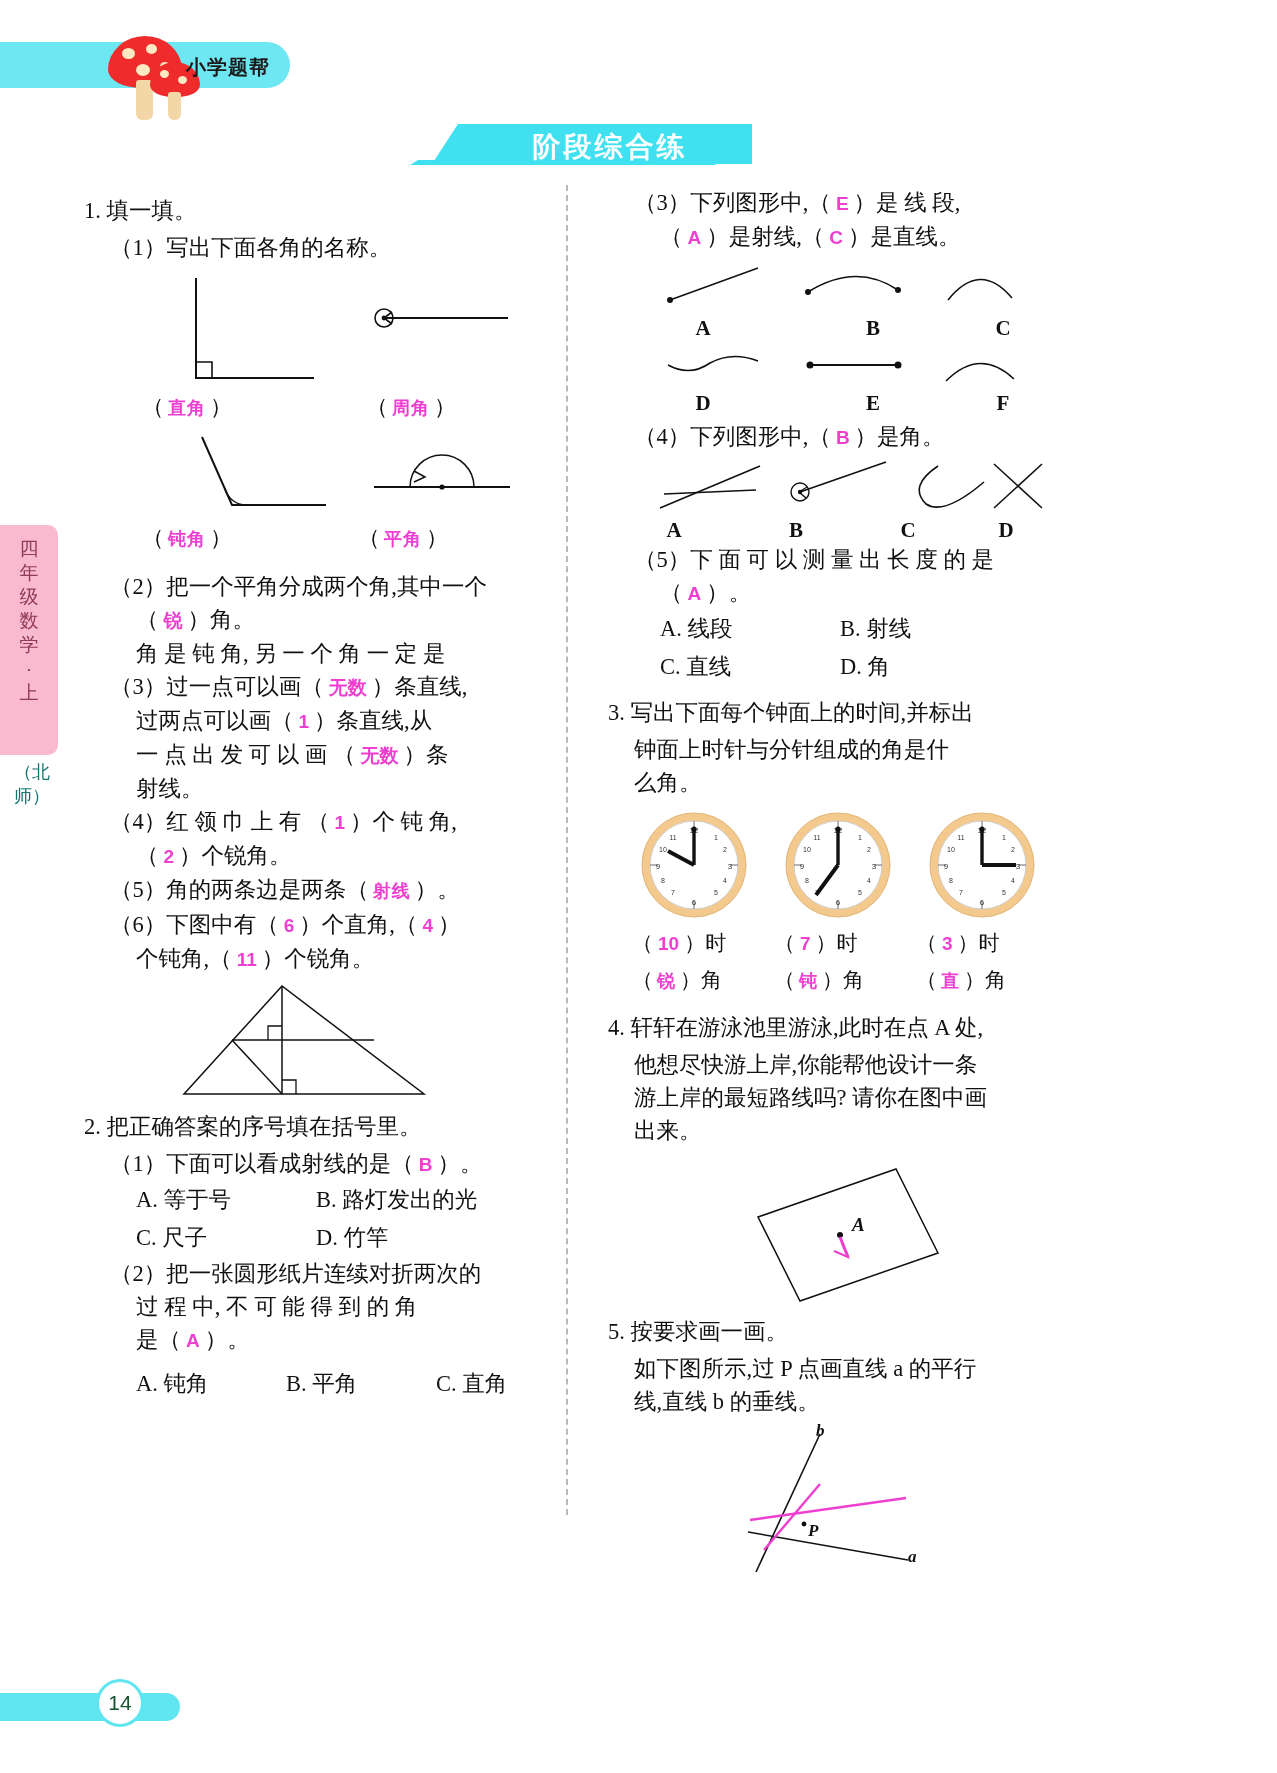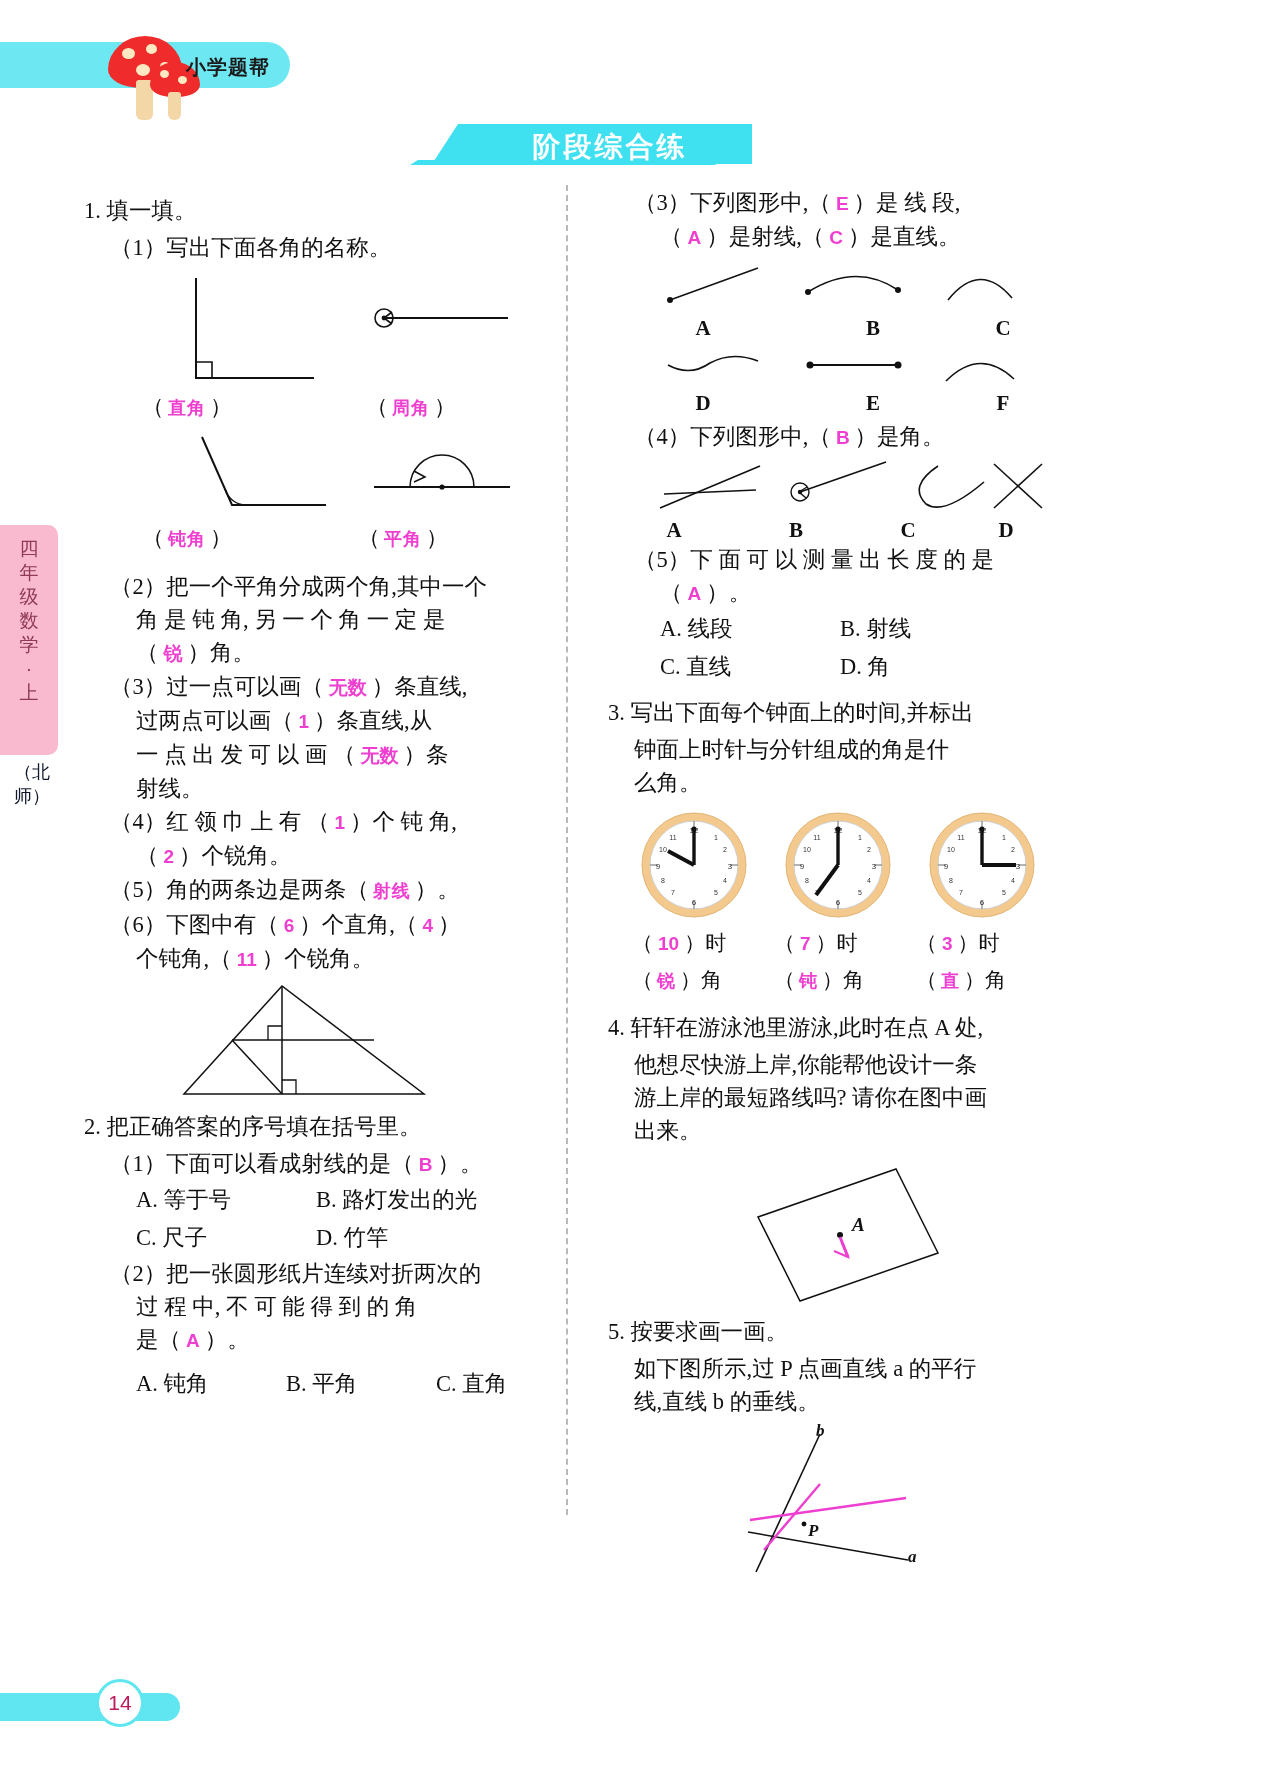--- a/index.html
+++ b/index.html
@@ -48,21 +48,21 @@
   
   .sidetab{
     position:absolute;left:0;top:525px;width:58px;height:230px;background:#f9b9cf;
     border-radius:0 10px 10px 0;
   }
   .sidetab .t1{
     position:absolute;left:14px;top:12px;width:30px;font-size:19px;line-height:24px;
     color:#8f3a57;text-align:center;font-family:"Liberation Sans","DejaVu Sans",sans-serif;
   }
   .sidetab2{position:absolute;left:14px;top:760px;width:34px;font-size:18px;line-height:24px;
-    color:#0f172a;text-align:center;font-family:"Liberation Sans","DejaVu Sans",sans-serif;}
+    color:#0f766e;text-align:center;font-family:"Liberation Sans","DejaVu Sans",sans-serif;}
 
   
   .divider{position:absolute;left:566px;top:185px;width:0;height:1330px;
     border-left:2px dashed #b9b9b9;}
   .colL{position:absolute;left:84px;top:186px;width:470px;}
   .colR{position:absolute;left:608px;top:186px;width:470px;}
 
   
   .q{font-size:22.5px;line-height:33px;}
   .q-num{font-size:22.5px;line-height:41px;margin-top:4px;}
@@ -78,21 +78,21 @@
 
   
   svg{display:block;overflow:visible;}
   .fig{margin:6px 0 0 0;}
   .blkline{stroke:#111;fill:none;}
 
   
   .pgbar{position:absolute;left:0;bottom:52px;width:180px;height:28px;background:#5fe6f0;
     border-radius:0 14px 14px 0;}
   .pgnum{position:absolute;left:96px;bottom:46px;width:42px;height:42px;border-radius:50%;
-    background:#ffffff;border:3px solid #5fe6f0;color:#be185d;font-size:21px;
+    background:#ffffff;border:3px solid #5fe6f0;color:#14532d;font-size:21px;
     display:flex;align-items:center;justify-content:center;
     font-family:"Liberation Sans","DejaVu Sans",sans-serif;}
 </style>
 </head>
 <body>
 
 <div class="page">
 
   <div class="hdr-band"></div>
   <div class="mush" id="m1">
@@ -149,24 +149,24 @@
       <circle cx="358" cy="56" r="2.6" fill="#111"></circle>
       <path class="blkline" d="M326,56 A32,32 0 0 1 390,56" stroke-width="1.5"></path>
       <path class="blkline" d="M330,40 L341,46 L330,51" stroke-width="1.5" fill="#111"></path>
     </svg>
     <div style="display:flex;margin-left:58px;font-size:22px;line-height:34px;">
       <span style="width:216px;">（<span class="answ">钝角</span>）</span>
       <span>（<span class="answ">平角</span>）</span>
     </div>
 
     <div class="q ind1" style="margin-top:14px;">（2）把一个平角分成两个角,其中一个</div>
+    <div class="q ind2">
+      <span>（</span><span class="ans">锐</span><span>）角。</span>
+    </div>
     <div class="q ind2">角 是 钝 角, 另 一 个 角 一 定 是</div>
-    <div class="q ind2">
-      <span>（</span><span class="ans">锐</span><span>）角。</span>
-    </div>
 
     <div class="q ind1">
       <span>（3）过一点可以画（</span><span class="ans">无数</span><span>）条直线,</span>
     </div>
     <div class="q ind2">
       <span>过两点可以画（</span><span class="ans">1</span><span>）条直线,从</span>
     </div>
     <div class="q ind2">
       <span>一 点 出 发 可 以 画 （</span><span class="ans">无数</span><span>）条</span>
     </div>

